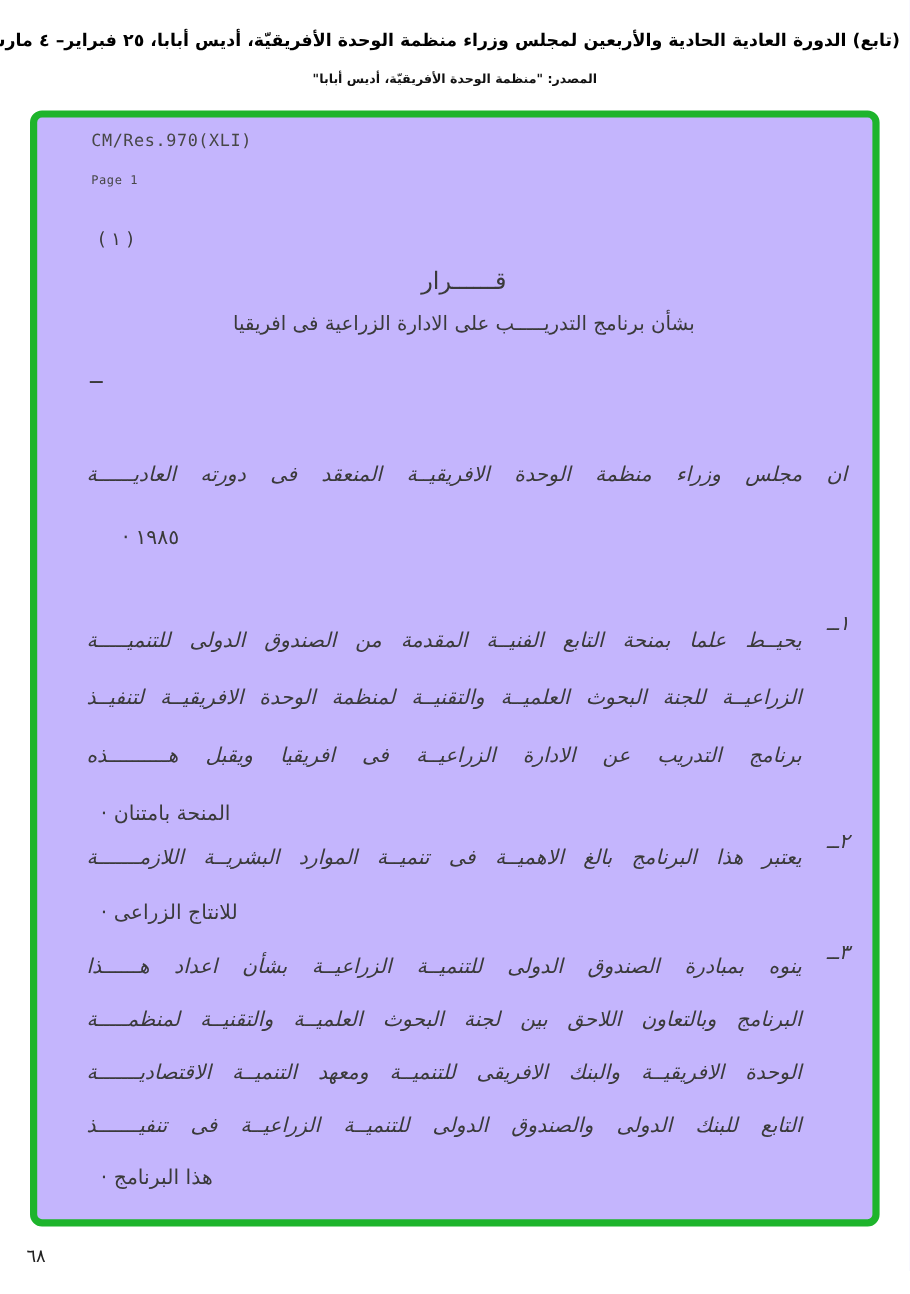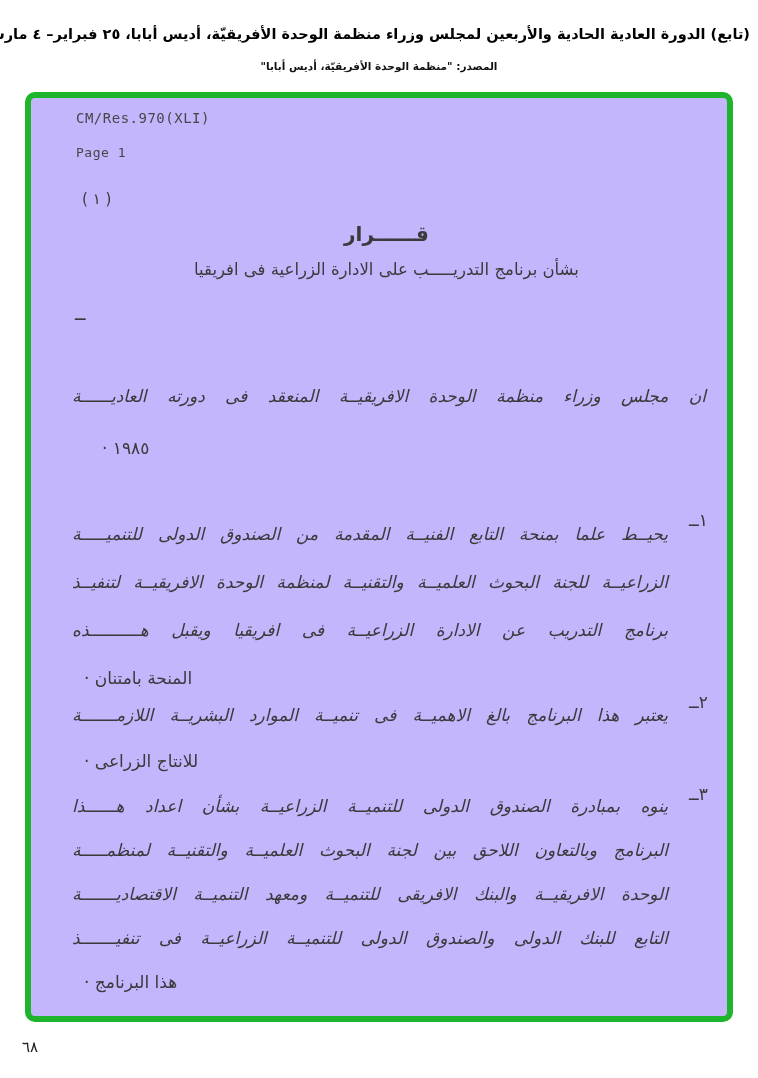--- a/index.html
+++ b/index.html
@@ -25,34 +25,34 @@
   }
   
   .scan { color:#3a3a3a; }
   .ref {
     position:absolute; left:76px; top:110px;
     font-family:"DejaVu Sans Mono", monospace; font-size:14px;
     letter-spacing:0.5px; color:#474747;
   }
   .pagelbl {
     position:absolute; left:76px; top:145px;
-    font-family:"DejaVu Sans Mono", monospace; font-size:13px;
+    font-family:"DejaVu Sans Mono", monospace; font-size:10px;
     letter-spacing:0.5px; color:#474747;
   }
   .docnum { position:absolute; left:82px; top:190px; font-size:15px; letter-spacing:2px; }
   .title    { position:absolute; left:75px; right:60px; top:222px; direction:rtl; text-align:center; font-size:20px; }
   .subtitle { position:absolute; left:75px; right:60px; top:260px; direction:rtl; text-align:center; font-size:16.5px; }
   .divider  { position:absolute; left:75px; right:60px; top:303px; direction:rtl; text-align:left; font-size:18px; }
   .preamble {
     position:absolute; left:72px; right:52px; top:368px;
     direction:rtl; font-size:17px;
   }
   .preamble .ln { height:52px; line-height:52px; }
   .item { position:absolute; left:72px; right:50px; direction:rtl; font-size:17px; }
-  .item .inum { position:absolute; right:0; top:0; }
+  .item .inum { position:absolute; right:0; top:0;font-style:italic; }
   .item .itext { margin-right:40px; }
   .item1 { top:508px; } .item1 .ln { height:48px; line-height:48px; }
   .item2 { top:690px; } .item2 .ln { height:46px; line-height:46px; }
   .item3 { top:782px; } .item3 .ln { height:44px; line-height:44px; }
   .fill { text-align:justify; text-align-last:justify;font-style:italic; }
   .endline { text-align:left; padding-left:12px; }
   .pl30 { padding-left:30px; }
   .footer-num {
     position:absolute; left:0; right:0; top:1038px; text-align:left;
     font-size:15px; letter-spacing:5px; color:#222;padding-left:22px;
@@ -65,21 +65,21 @@
 
   <div class="hdr-session">(تابع)  الدورة العادية الحادية والأربعين لمجلس وزراء منظمة الوحدة الأفريقيّة، أديس أبابا، ٢٥ فبراير– ٤ مارس ١٩٨٥</div>
   <div class="hdr-source">المصدر:  "منظمة الوحدة الأفريقيّة، أديس أبابا"</div>
 
   <div class="frame">
 
     <div class="ref scan" style="position:absolute; left:45px; top:12px;">CM/Res.970(XLI)</div>
     <div class="pagelbl scan" style="position:absolute; left:45px; top:47px;">Page 1</div>
     <div class="docnum scan" style="position:absolute; left:51px; top:92px;">( ١ )</div>
 
-    <div class="title scan" style="position:absolute; left:44px; right:29px; top:124px;font-weight:bold;">قــــــرار</div>
+    <div class="title scan" style="position:absolute; left:44px; right:29px; top:124px;">قــــــرار</div>
     <div class="subtitle scan" style="position:absolute; left:44px; right:29px; top:162px;">بشأن  برنامج  التدريـــــب على الادارة الزراعية فى افريقيا</div>
     <div class="divider scan" style="position:absolute; left:44px; right:29px; top:205px;">ــ</div>
 
     <div class="preamble scan" style="position:absolute; left:41px; right:21px; top:272px;">
       <div class="ln fill">ان مجلس وزراء منظمة الوحدة الافريقيــة المنعقد فى دورته العاديــــــة</div>
       <div class="ln endline pl30">١٩٨٥ ·</div>
     </div>
 
     <div class="item item1 scan" style="position:absolute; left:41px; right:19px; top:412px;">
       <span class="inum">١ــ</span>

